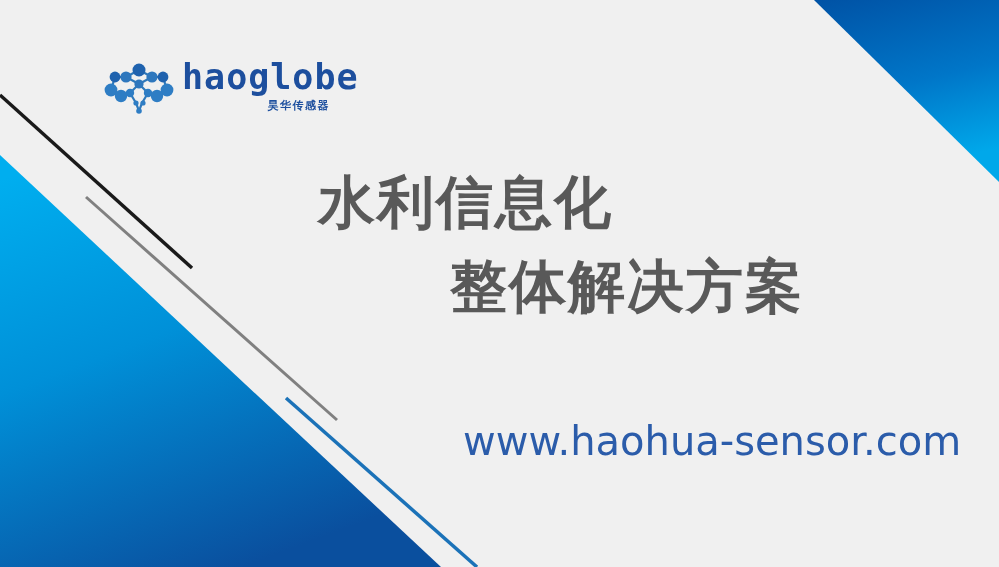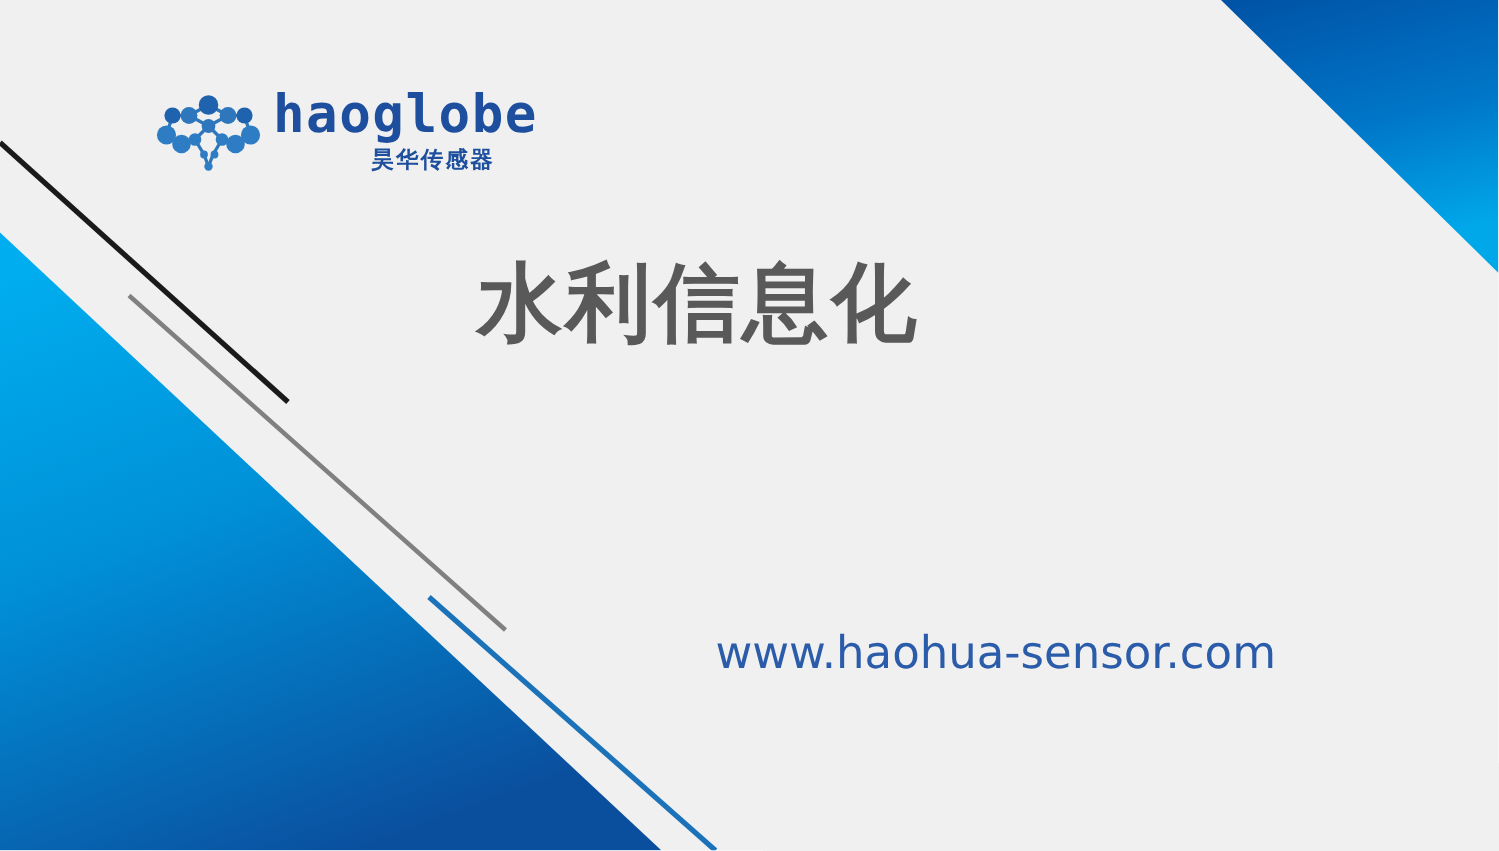--- a/index.html
+++ b/index.html
@@ -50,21 +50,21 @@
     font-family: "DejaVu Sans Mono", monospace;
     font-size: 35px;
     font-weight: 700;
     letter-spacing: 1px;
     color: #1d4f9e;
     line-height: 38px;
     white-space: nowrap;
   }
   .logo-sub {
     font-family: "DejaVu Sans", sans-serif;
-    font-size: 15px;
+    font-size: 11px;
     font-weight: 700;
     letter-spacing: 1.5px;
     color: #1d4f9e;
     line-height: 20px;
     text-align: right;
     white-space: nowrap;
   }
 
   
   #headline {
@@ -96,24 +96,24 @@
     white-space: nowrap;
   }
   #url-label {
     font-family: "DejaVu Sans", sans-serif;
     font-size: 31px;
     color: #2b5caa;
     letter-spacing: 0px;
   }
   #url-value {
     font-family: "DejaVu Sans", sans-serif;
-    font-size: 30px;
+    font-size: 40px;
     color: #2b5caa;
     letter-spacing: 0px;
-    margin-left: 22px;
+    margin-left: 8px;
   }
 </style>
 </head>
 <body>
 
 <div id="slide">
 
   <svg id="bg-layer" viewBox="0 0 999 567" width="999" height="567" xmlns="http://www.w3.org/2000/svg">
     <defs>
       <linearGradient id="gradTopRight" x1="0" y1="0" x2="0.25" y2="1">
@@ -178,19 +178,20 @@
       </g>
     </svg>
     <div id="logo-wordmark">
       <div class="logo-word">haoglobe</div>
       <div class="logo-sub">昊华传感器</div>
     </div>
   </div>
 
   <div id="headline">
     <div class="title-line" id="title-line-1">水利信息化</div>
+    <div class="title-line" id="title-line-2">整体解决方案</div>
   </div>
 
   <div id="url-row">
     <span id="url-value">www.haohua-sensor.com</span>
   </div>
 
 </div>
 
 </body></html>

